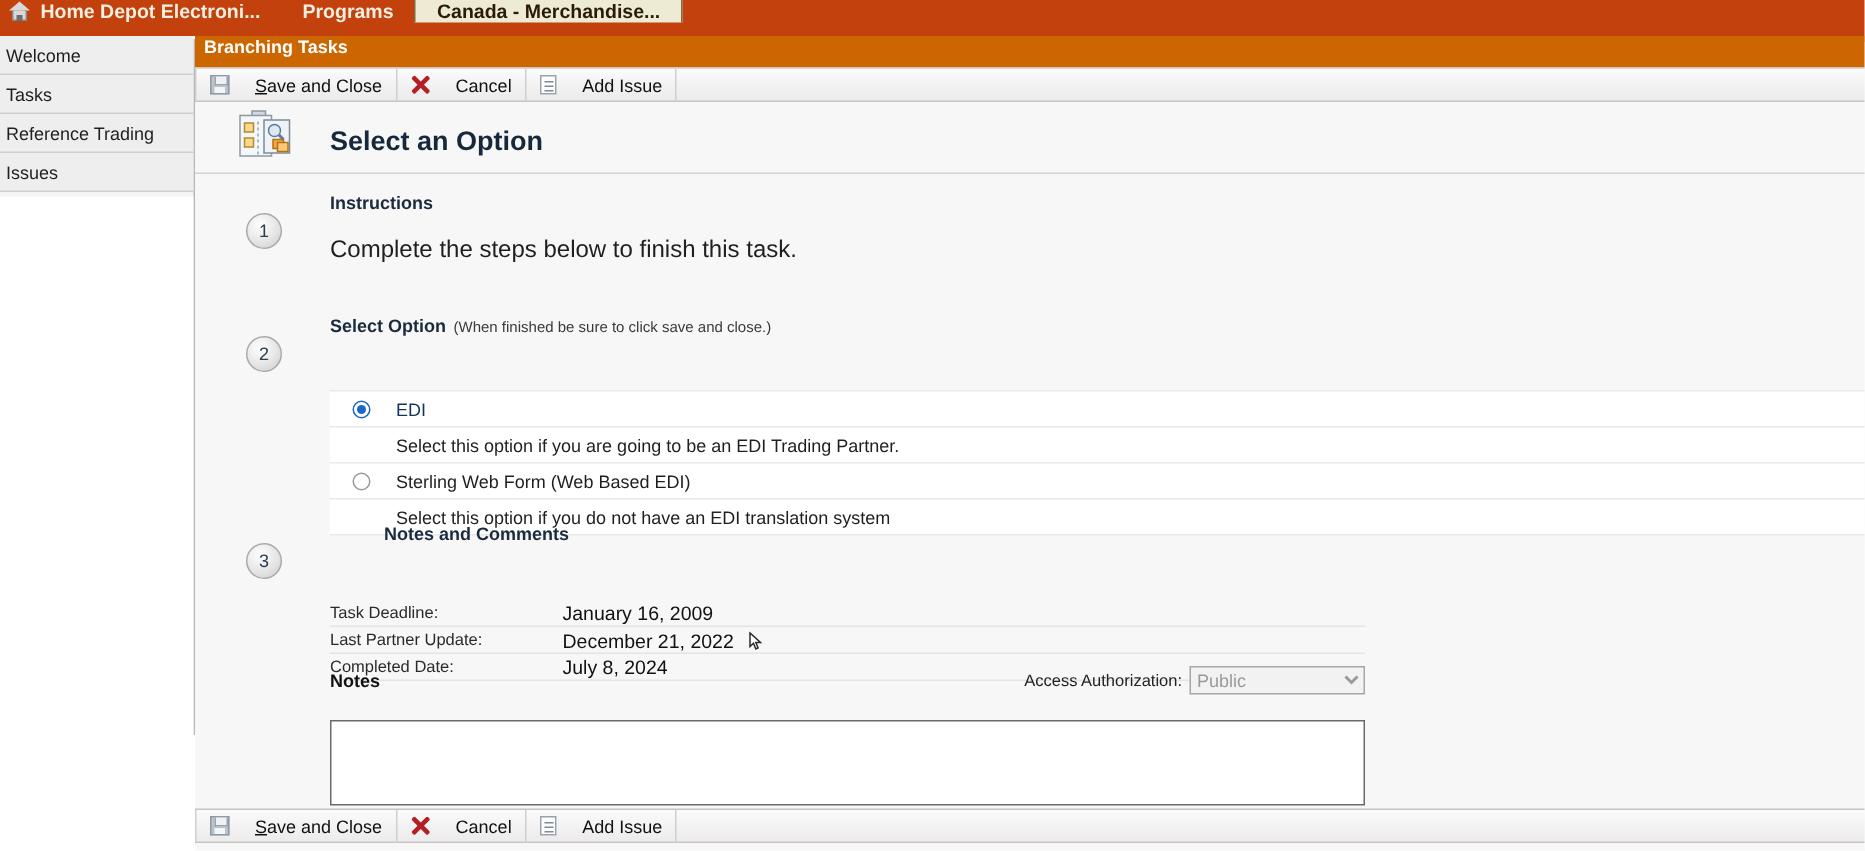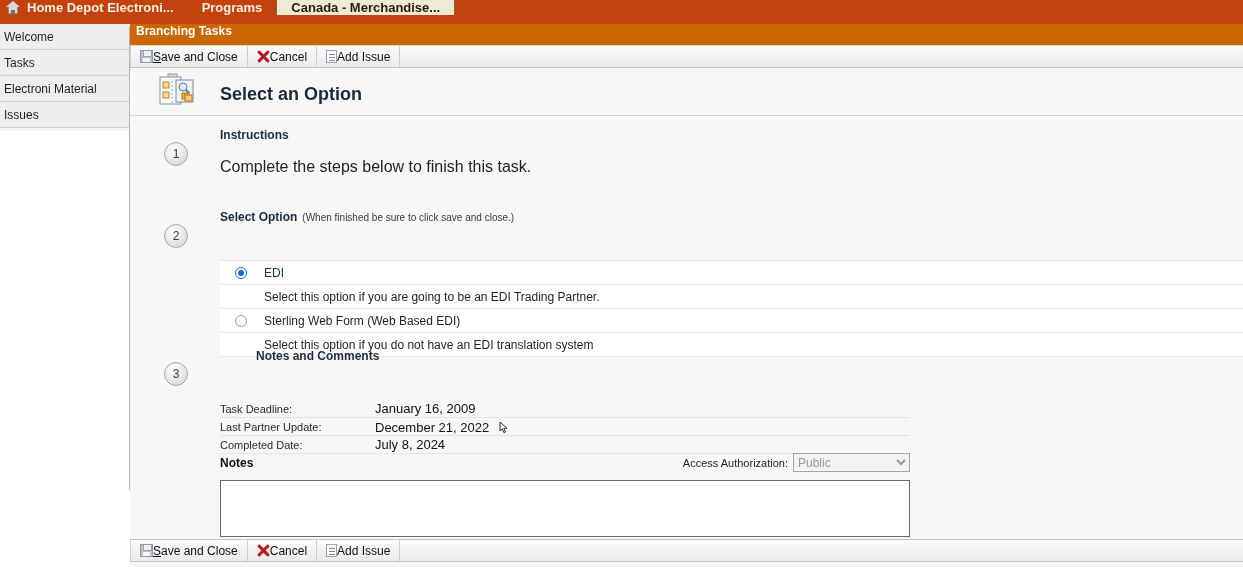--- a/index.html
+++ b/index.html
@@ -93,21 +93,21 @@
 
   .toolbar {
     position: absolute; left: 0; width: 1113px; height: 23px;
     background: linear-gradient(#fbfbfb, #eceaea);
     border-bottom: 1px solid #c4c4c4;
     display: flex; align-items: stretch;
   }
   #toolbar-top { top: 21px; border-top: 1px solid #d7d7d7; }
   #toolbar-bottom { top: 515px; border-top: 1px solid #c4c4c4; }
   .tb-btn {
-    display: flex; align-items: center; gap: 0;
+    display: flex; align-items: center; gap: 17px;
     padding: 0 9px;
     font-size: 12px; color: #111;
     border-right: 1px solid #cfcfcf;
     cursor: pointer;
     white-space: nowrap;
   }
   .tb-btn:first-child { border-left: 1px solid #cfcfcf; }
   .tb-btn .ul { text-decoration: underline; }
   .tb-rest { flex: 1; }
 
@@ -207,21 +207,21 @@
     width: 155px; flex: 0 0 auto;
     font-size: 11px; color: #2a2a2a;
   }
   .meta-value { font-size: 13px; color: #111111; position: relative; }
   .cursor-glyph {
     display: inline-block; margin-left: 6px; position: relative; top: 2px;
   }
 
   
   #notes-head {
-    position: absolute; left: 90px; top: 430px; width: 690px; height: 17px;
+    position: absolute; left: 90px; top: 421px; width: 690px; height: 17px;
     display: flex; align-items: center;
   }
   #notes-label { font-size: 12px; font-weight: bold; color: #111; }
   #access-wrap {
     margin-left: auto; display: flex; align-items: center; gap: 5px;
   }
   #access-label { font-size: 11px; color: #222; }
   #access-select {
     width: 117px; height: 19px;
     font-family: "Liberation Sans", sans-serif; font-size: 12px;
@@ -282,21 +282,21 @@
 
 <div id="sidebar">
   <div id="sidebar-top-rule"></div>
   <div class="side-item">
     <span>Welcome</span>
   </div>
   <div class="side-item">
     <span>Tasks</span>
   </div>
   <div class="side-item">
-    <span>Electroni Material</span>
+    <span>Reference Trading</span>
   </div>
   <div class="side-item">
     <span>Issues</span>
   </div>
   <div id="sidebar-rest"></div>
 </div>
 
 <div id="collapse-handle">
   <span class="arrow"></span>
 </div>

